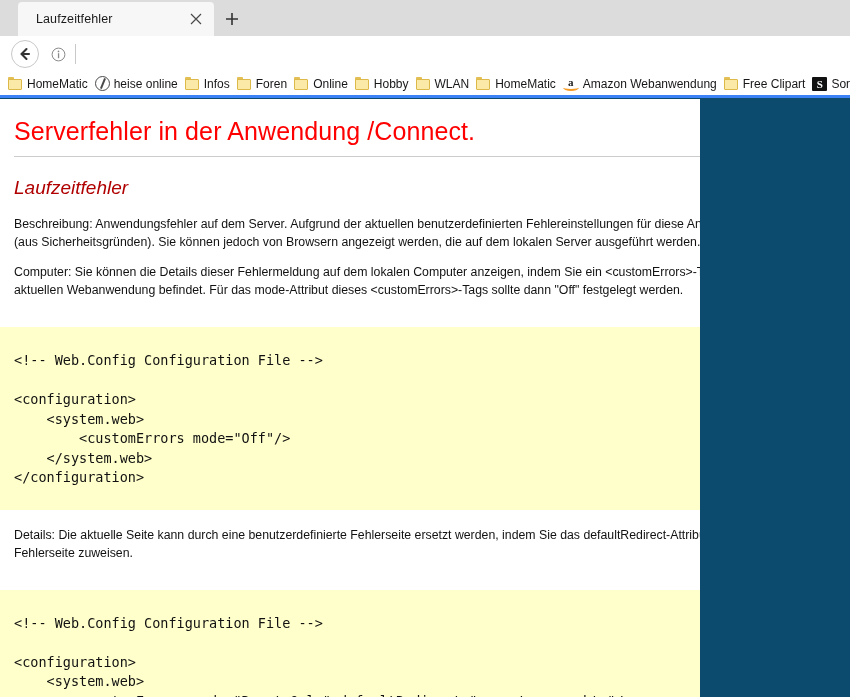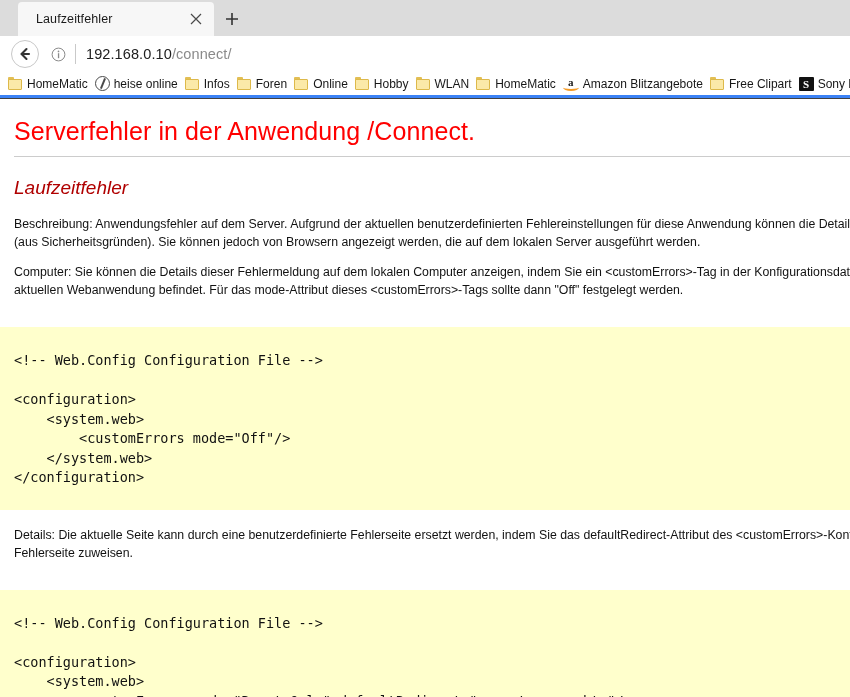--- a/index.html
+++ b/index.html
@@ -12,21 +12,21 @@
     background: #ffffff;
     font-family: "Liberation Sans", sans-serif;
   }
 
   
   .browser {
     width: 850px;
     height: 697px;
     position: relative;
     overflow: hidden;
-    background: #404040;
+    background: #0c4a6e;
   }
 
   
   .tabstrip {
     height: 36px;
     background: #dcdcdc;
     position: relative;
     display: flex;
     align-items: flex-end;
     padding-left: 18px;
@@ -222,21 +222,21 @@
     line-height: 14px;
     text-align: center;
     border-radius: 1px;
   }
 
   
   .page {
     position: absolute;
     top: 99px;
     left: 0;
-    width: 850px;
+    width: 700px;
     height: 598px;
     background: #ffffff;
     overflow: hidden;
   }
   .content {
     width: 1180px;   
     padding: 0 14px;
     box-sizing: border-box;
     font-family: "Liberation Sans", sans-serif;
   }
@@ -317,23 +317,20 @@
       </svg>
     </div>
     <div class="info-icon">
       <svg width="15" height="15" viewBox="0 0 15 15" aria-hidden="true">
         <circle cx="7.5" cy="7.5" r="6.4" stroke="#8a8a8a" stroke-width="1" fill="none"></circle>
         <circle cx="7.5" cy="4.4" r="0.85" fill="#8a8a8a"></circle>
         <rect x="6.9" y="6.2" width="1.3" height="5" fill="#8a8a8a"></rect>
       </svg>
     </div>
     <div class="addr-sep"></div>
-    <div class="urlbox">
-      <span>192.168.0.10</span><span class="url-path">/connect/</span>
-    </div>
   </div>
 
   <div class="bookmarks">
 
     <div class="bm">
       <span class="bm-ico folder">
           <i class="tabtop"></i>
           <i class="body"></i>
         </span>
       <span class="bm-label">HomeMatic</span>
@@ -387,21 +384,21 @@
     <div class="bm">
       <span class="bm-ico folder">
           <i class="tabtop"></i>
           <i class="body"></i>
         </span>
       <span class="bm-label">HomeMatic</span>
     </div>
 
     <div class="bm">
       <span class="bm-ico amz-ico"><span>a</span><i class="swoosh"></i></span>
-      <span class="bm-label">Amazon Blitzangebote</span>
+      <span class="bm-label">Amazon Webanwendung</span>
     </div>
 
     <div class="bm">
       <span class="bm-ico folder">
           <i class="tabtop"></i>
           <i class="body"></i>
         </span>
       <span class="bm-label">Free Clipart</span>
     </div>
 

